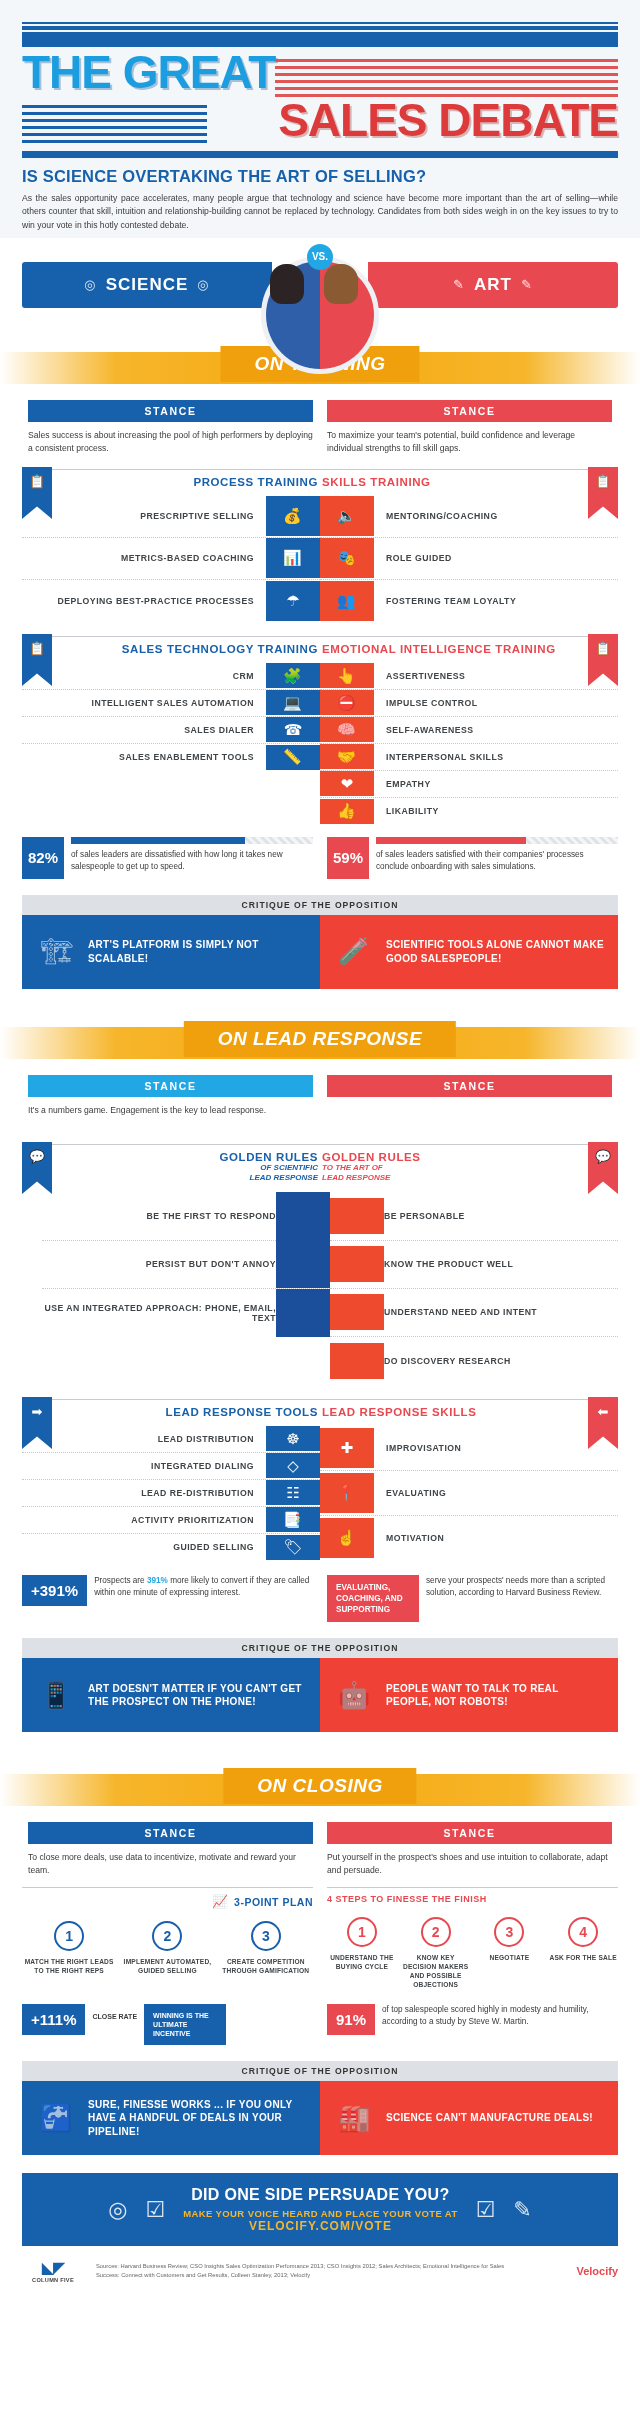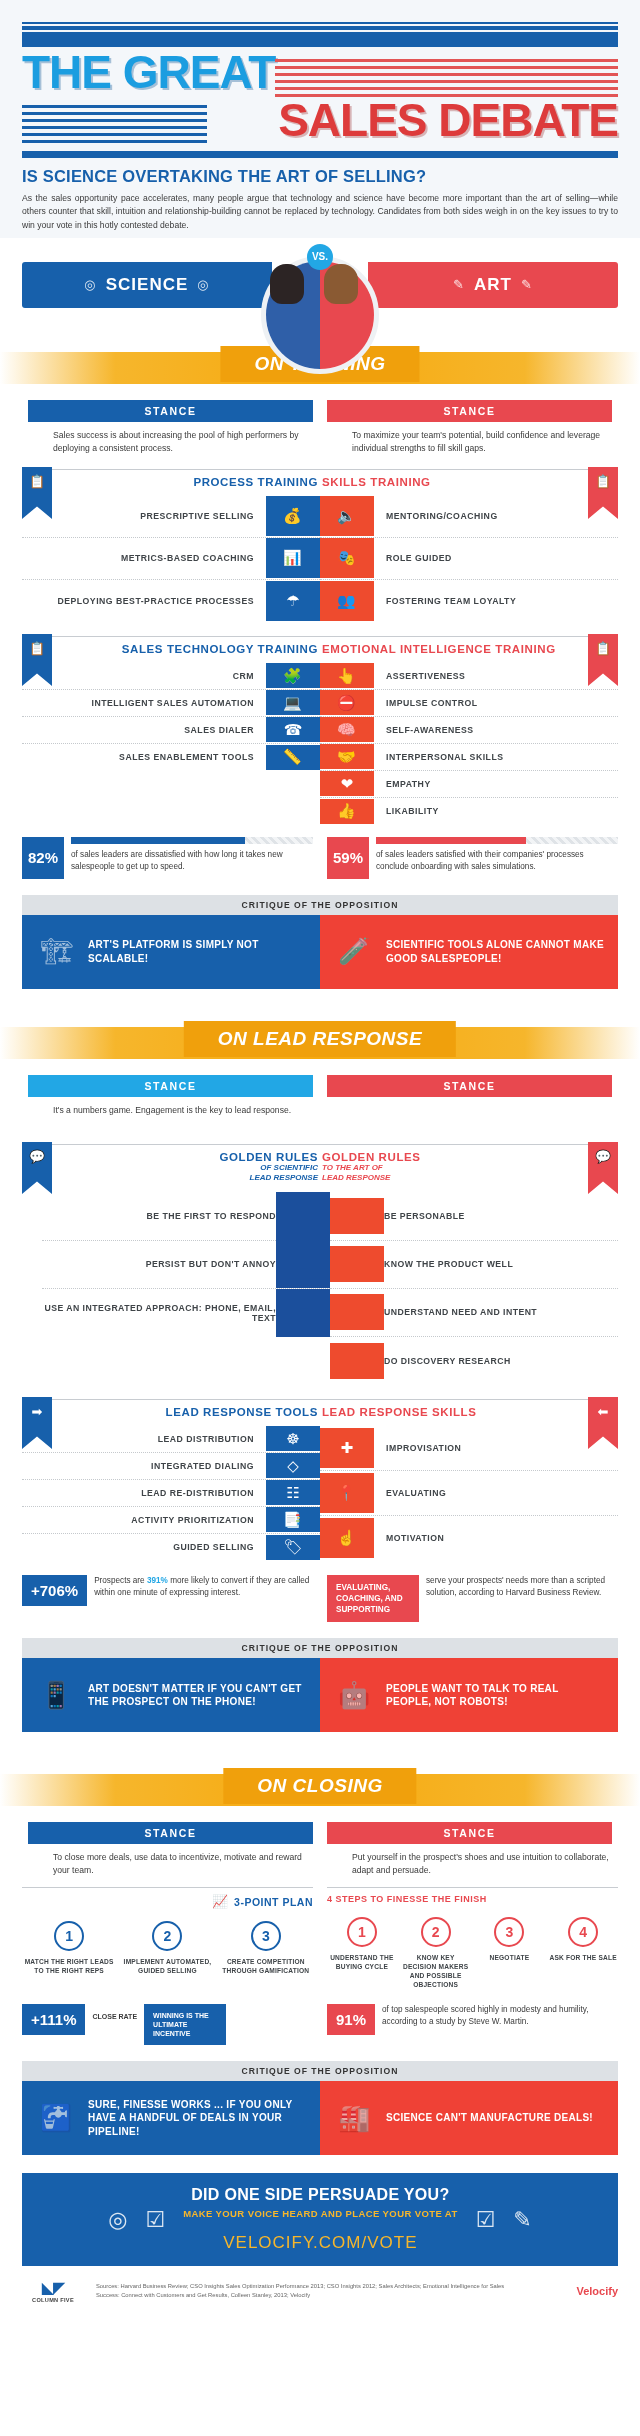--- a/index.html
+++ b/index.html
@@ -99,21 +99,21 @@
   
   .cols { display:flex; gap:14px; padding:0 28px; }
   .col { flex:1; min-width:0; }
   .stance-bar {
     color:#fff; font-weight:bold; font-size:10.5px; letter-spacing:1.6px;
     text-align:center; padding:5px 0; margin-bottom:7px;
   }
   .sb-blue { background:#1760ab; }
   .sb-blue-lt { background:#22a7e5; }
   .sb-red { background:#e8484f; }
-  .stance-txt { font-size:8.6px; line-height:1.5; color:#3a3a3a; min-height:26px;margin-left:25px; }
+  .stance-txt { font-size:8.6px; line-height:1.5; color:#3a3a3a; min-height:26px; }
 
   
   .subsec { display:flex; padding:0 22px; margin-top:14px; }
   .subsec .half { flex:1; min-width:0; position:relative; }
   .hdr-line { border-top:1.5px solid #c8ccd1; display:flex; align-items:flex-start; padding-top:6px; }
   .hdr-l { justify-content:flex-end; padding-right:2px;padding-left:40px; }
   .hdr-r { justify-content:flex-start; padding-left:2px; }
   .hdr-title { font-size:11.5px; font-weight:bold; letter-spacing:.6px; }
   .ht-blue { color:#1760ab; }
   .ht-red { color:#e8484f; }
@@ -212,21 +212,21 @@
   .fs-plain { font-size:8.2px; line-height:1.45; color:#3a3a3a; font-weight:normal; }
 
   
   .vote {
     margin:18px 22px 0 22px; background:#1760ab; color:#fff;
     display:flex; align-items:center; justify-content:center; gap:18px;
     padding:13px 10px; text-align:center;
   }
   .vote-q { font-size:16px; font-weight:bold; letter-spacing:.3px; }
   .vote-sub { font-size:9.5px; font-weight:bold; color:#f6b62c; margin-top:4px; letter-spacing:.4px; }
-  .vote-url { font-size:17px; font-weight:normal; color:#f6b62c; margin-top:14px; letter-spacing:1px; }
+  .vote-url { font-size:12px; font-weight:bold; color:#f6b62c; margin-top:0; letter-spacing:1px; }
   .vote-ico { font-size:22px; opacity:.85; }
 
   
   .footer { display:flex; align-items:center; gap:12px; padding:12px 22px 16px 22px; }
   .logo-c5 { flex:0 0 62px; text-align:center; }
   .logo-mark { font-size:16px; color:#1760ab; letter-spacing:-1px; }
   .logo-txt { font-size:5.6px; font-weight:bold; color:#444; letter-spacing:.3px; }
   .sources { flex:1; font-size:5.8px; line-height:1.5; color:#666; }
   .logo-vel { flex:0 0 78px; text-align:right; font-size:11px; font-weight:bold; color:#e8484f; }
 </style>
@@ -572,21 +572,21 @@
       </div>
       <div class="item item-r" style="height:45px;">
         <span class="tile tile-r" style="height:40px;">☝</span>
         <span class="it-label">MOTIVATION</span>
       </div>
     </div>
   </div>
 
   <div class="fstats">
     <div class="fs-col">
-      <div class="fs-badge fs-b">+706%</div>
+      <div class="fs-badge fs-b">+391%</div>
       <div class="fs-plain">
         <span>Prospects are </span><span style="color:#22a7e5;font-weight:bold;">391%</span><span> more likely to convert if they are called within one minute of expressing interest.</span>
       </div>
     </div>
     <div class="fs-col">
       <div class="fs-badge fs-r" style="font-size:8.2px;line-height:1.35;max-width:92px;white-space:normal;">EVALUATING, COACHING, AND SUPPORTING</div>
       <div class="fs-plain">serve your prospects' needs more than a scripted solution, according to Harvard Business Review.</div>
     </div>
   </div>
 

